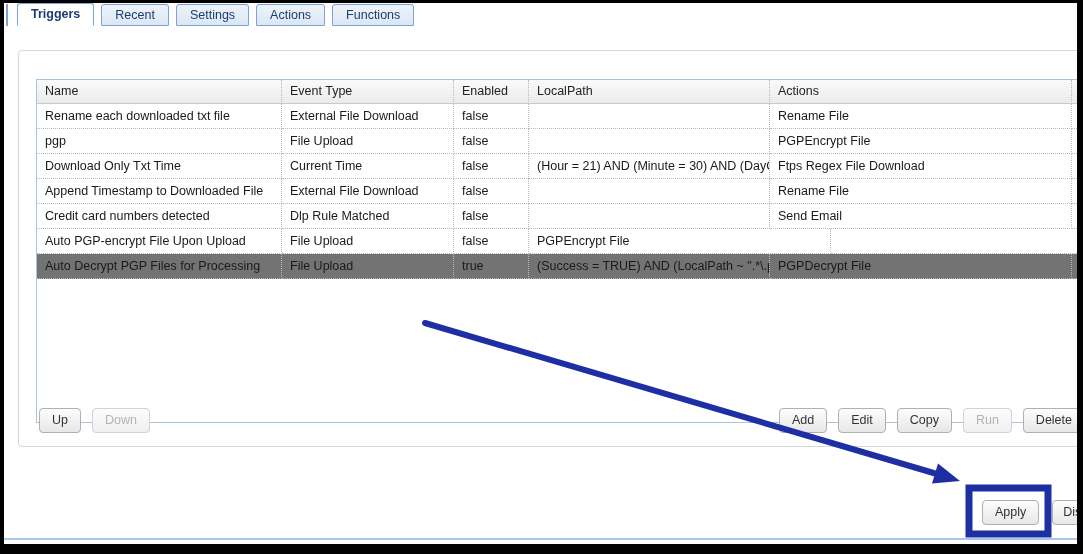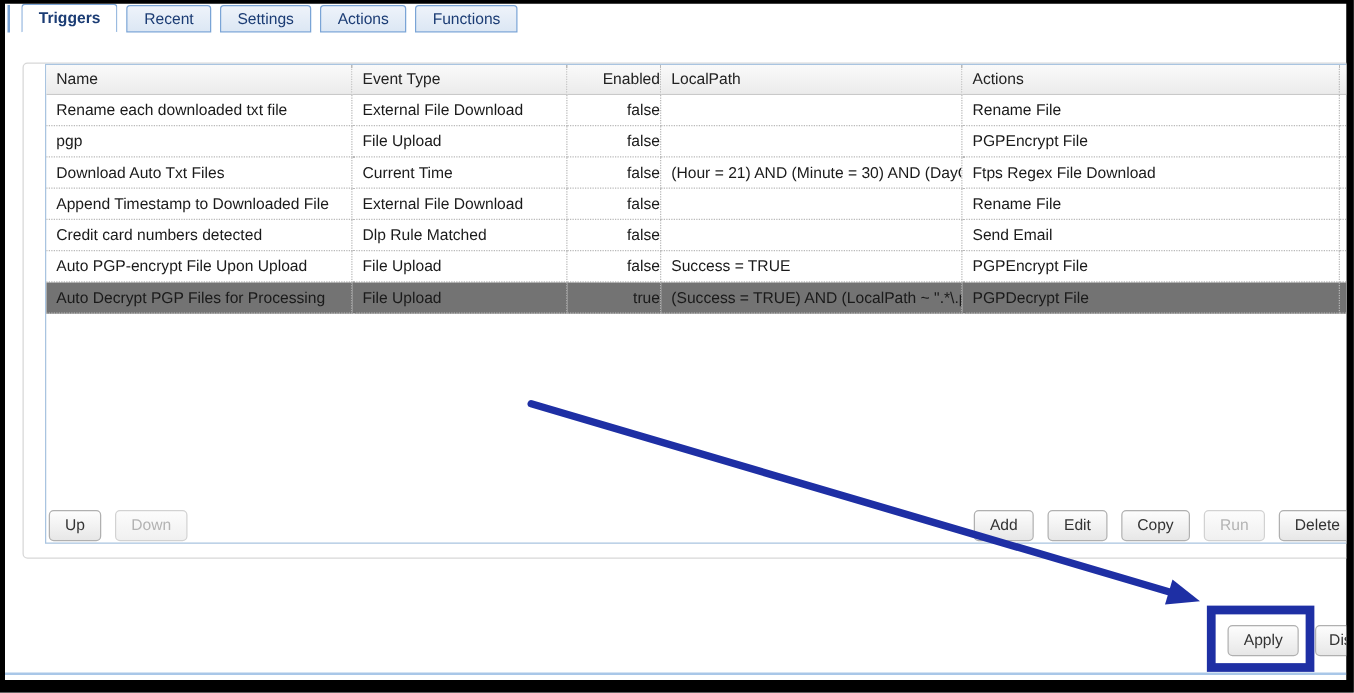--- a/index.html
+++ b/index.html
@@ -49,36 +49,36 @@
   .panel {
     position:absolute; left:14px; top:47px;
     width:1070px; height:397px;
     background:#fff;
     border:1px solid #d7d7d7;
     border-radius:4px;
   }
 
   
   .grid {
-    position:absolute; left:17px; top:0;
-    width:1045px; height:384px;
+    position:absolute; left:17px; top:28px;
+    width:1045px; height:344px;
     border:1px solid #a9c4e0;
     background:#fff;
     overflow:hidden;
   }
   .trow { display:flex; width:1060px; }
   .cell {
     flex:none;
     padding-left:8px;
     font-size:12.5px;
     color:#1a1a1a;
     white-space:nowrap; overflow:hidden;
     border-right:1px dotted #b9b9b9;
   }
-  .c0 { width:245px; } .c1 { width:172px; } .c2 { width:75px;text-align:right; }
+  .c0 { width:245px; } .c1 { width:172px; } .c2 { width:75px; }
   .c3 { width:241px; } .c4 { width:302px; }
   .cfill { flex:1 1 auto; border-right:none; }
   .thead .cell {
     height:24px; line-height:23px;
     background:linear-gradient(#fafafa,#ebebeb);
     border-bottom:1px solid #c9c9c9;
     color:#222;
   }
   .tbody .cell {
     height:25px; line-height:24px;
@@ -161,21 +161,21 @@
             </div>
             <div class="trow">
               <div class="cell c0">pgp</div>
               <div class="cell c1">File Upload</div>
               <div class="cell c2">false</div>
               <div class="cell c3"></div>
               <div class="cell c4">PGPEncrypt File</div>
               <div class="cell cfill"></div>
             </div>
             <div class="trow">
-              <div class="cell c0">Download Auto Txt Files</div>
+              <div class="cell c0">Download Only Txt Time</div>
               <div class="cell c1">Current Time</div>
               <div class="cell c2">false</div>
               <div class="cell c3">(Hour = 21) AND (Minute = 30) AND (DayOfW</div>
               <div class="cell c4">Ftps Regex File Download</div>
               <div class="cell cfill"></div>
             </div>
             <div class="trow">
               <div class="cell c0">Append Timestamp to Downloaded File</div>
               <div class="cell c1">External File Download</div>
               <div class="cell c2">false</div>
@@ -188,21 +188,20 @@
               <div class="cell c1">Dlp Rule Matched</div>
               <div class="cell c2">false</div>
               <div class="cell c3"></div>
               <div class="cell c4">Send Email</div>
               <div class="cell cfill"></div>
             </div>
             <div class="trow">
               <div class="cell c0">Auto PGP-encrypt File Upon Upload</div>
               <div class="cell c1">File Upload</div>
               <div class="cell c2">false</div>
-              <div class="cell c3">Success = TRUE</div>
               <div class="cell c4">PGPEncrypt File</div>
               <div class="cell cfill"></div>
             </div>
             <div class="trow selected">
               <div class="cell c0">Auto Decrypt PGP Files for Processing</div>
               <div class="cell c1">File Upload</div>
               <div class="cell c2">true</div>
               <div class="cell c3">(Success = TRUE) AND (LocalPath ~ ".*\.pgp</div>
               <div class="cell c4">PGPDecrypt File</div>
               <div class="cell cfill"></div>

